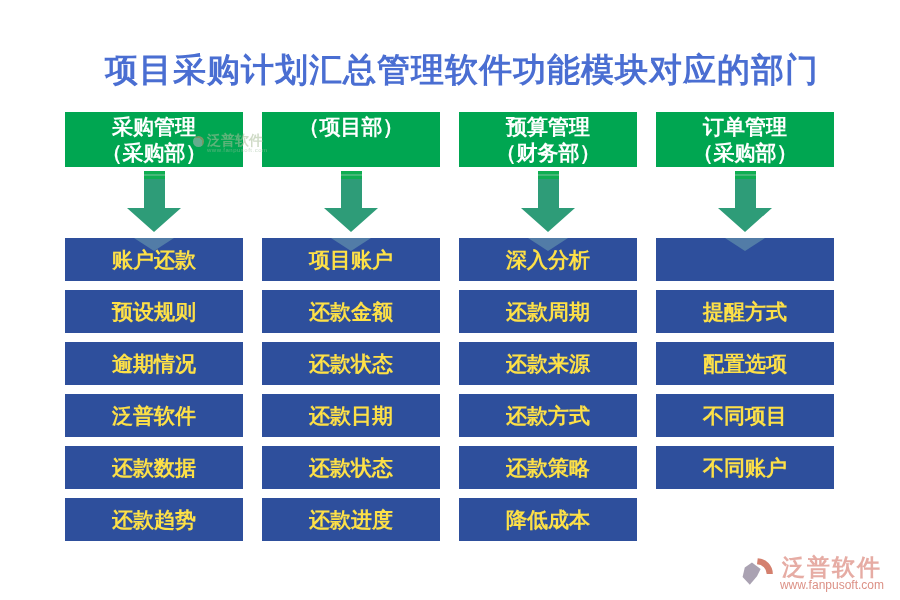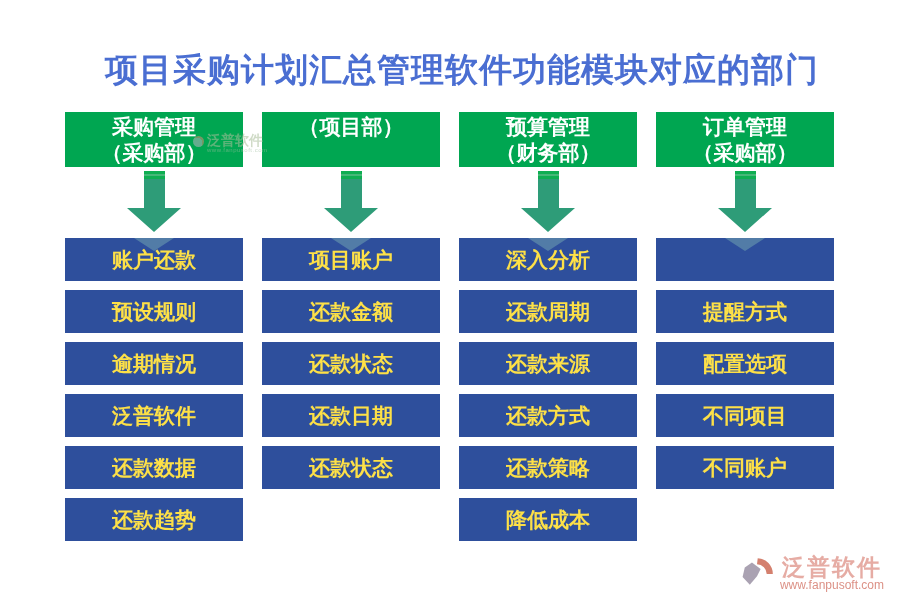--- a/index.html
+++ b/index.html
@@ -116,20 +116,23 @@
         </div>
       <div class="box">
           <span>还款状态</span>
         </div>
       <div class="box">
           <span>还款日期</span>
         </div>
       <div class="box">
           <span>还款状态</span>
         </div>
+      <div class="box">
+          <span>还款进度</span>
+        </div>
     </div>
 
     <div class="column">
       <div class="header">
         <div>预算管理</div>
         <div>（财务部）</div>
       </div>
       <div class="arrow-zone">
         <div class="arrow-stem"></div>
         <div class="arrow-head"></div>

